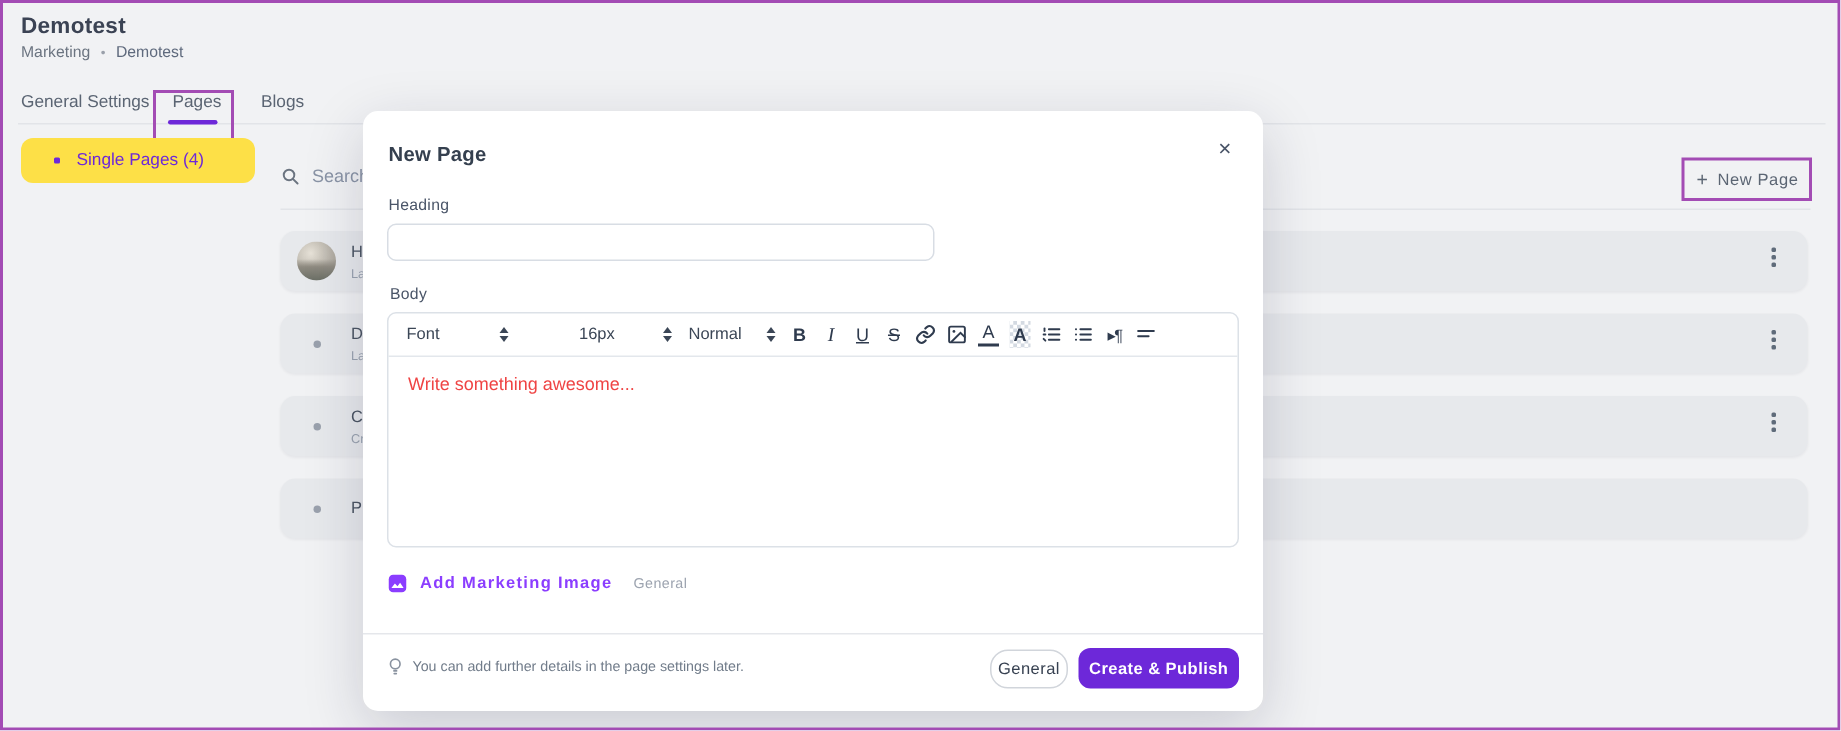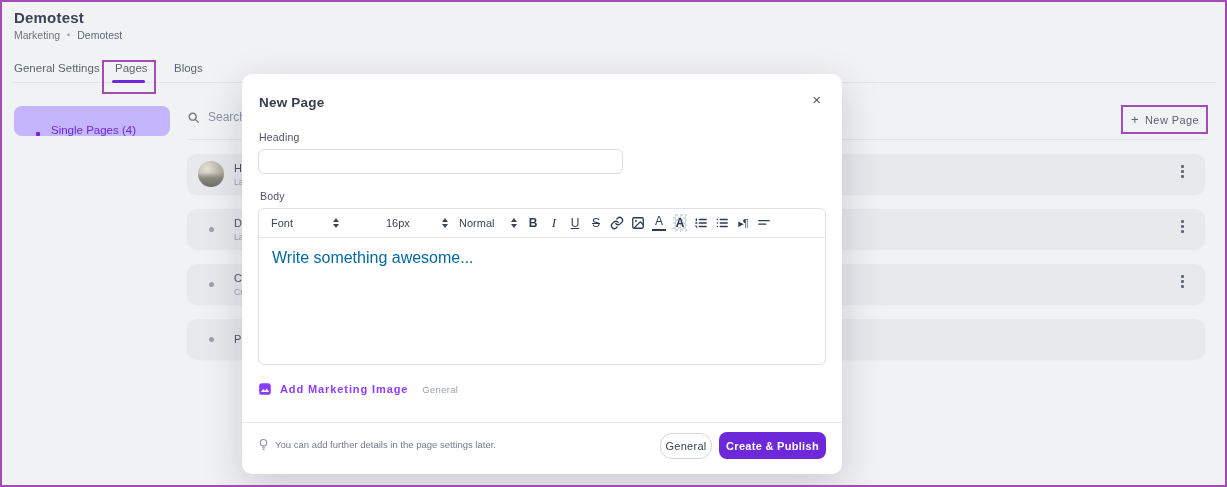--- a/index.html
+++ b/index.html
@@ -16,21 +16,21 @@
   .breadcrumb .crumb-2 { color:#5f6a7d; }
   
   .tab { position:absolute; top:60px; font-size:11.5px; color:#5b6573; cursor:pointer; }
   .tab-1 { left:12px; } .tab-2 { left:113px; } .tab-3 { left:172px; }
   .tabs-divider { position:absolute; left:10px; top:80px; width:1205px; height:1px; background:#e2e4e8; }
   .tab-underline { position:absolute; left:110px; top:78px; width:33px; height:3px; background:#6d28d9; border-radius:2px; }
   .annotation { position:absolute; border:2px solid #a34cb4; background:transparent; pointer-events:none; }
   .annotation-pages { left:100px; top:58px; width:54px; height:34px; }
   .annotation-newpage { left:1119px; top:103px; width:87px; height:29px; }
   
-  .filter-chip { position:absolute; left:12px; top:104px; width:156px; height:30px; background:#c4b5fd; border-radius:8px; display:flex; align-items:flex-end; cursor:pointer; }
+  .filter-chip { position:absolute; left:12px; top:90px; width:156px; height:30px; background:#fde047; border-radius:8px; display:flex; align-items:center; cursor:pointer; }
   .filter-chip .chip-dot { width:4px; height:4px; border-radius:1px; background:#6d28d9; margin-left:22px; }
   .filter-chip .chip-label { margin-left:11px; font-size:11.5px; color:#6d28d9; }
   
   .search-wrap { position:absolute; left:185px; top:108px; display:flex; align-items:center; gap:8px; }
   .search-wrap svg { display:block; }
   .search-text { font-size:12px; color:#8a94a6; }
   .list-header-divider { position:absolute; left:185px; top:137px; width:1020px; height:1px; background:#e2e4e8; }
   .new-page-btn { position:absolute; left:1121px; top:104px; width:84px; height:27px; display:flex; align-items:center; justify-content:center; gap:6px; font-size:11px; color:#5b6573; cursor:pointer; letter-spacing:.4px; }
   .new-page-btn .plus { font-size:13px; color:#5b6573; }
   
@@ -69,21 +69,21 @@
   .tb-icon { display:flex; align-items:center; justify-content:center; min-width:14px; height:18px; cursor:pointer; color:#2f3b4e; font-size:12px; }
   .tb-icon svg { display:block; }
   .icon-bold { font-weight:700; }
   .icon-italic { font-style:italic; font-family:"Liberation Serif",serif; font-size:13px; }
   .icon-underline { text-decoration:underline; }
   .icon-strike { text-decoration:line-through; }
   .icon-textcolor { border-bottom:2px solid #2f3b4e; line-height:1.1; height:16px; }
   .icon-highlight { font-weight:600; padding:0 2px;
     background: repeating-conic-gradient(#d4dae2 0% 25%, #ffffff 0% 50%) 0 0 / 5px 5px; }
   .icon-direction { font-size:11px; letter-spacing:-1px; }
-  .editor-placeholder { position:absolute; left:13px; top:40px; font-size:16px; color:#0369a1; }
+  .editor-placeholder { position:absolute; left:13px; top:40px; font-size:12px; color:#ef4444; }
   .featured-row { position:absolute; left:16px; top:308px; display:flex; align-items:center; gap:8px; cursor:pointer; }
   .featured-label { font-size:11px; font-weight:600; color:#8b3dff; letter-spacing:.9px; }
   .featured-optional { font-size:9.5px; color:#9ca3af; margin-left:6px; letter-spacing:.3px; }
   .modal-footer-divider { position:absolute; left:0; top:348px; width:600px; height:1px; background:#e5e7eb; }
   .footer-hint { position:absolute; left:16px; top:364px; display:flex; align-items:center; gap:6px; }
   .footer-hint-text { font-size:9.5px; color:#717c8a; }
   .btn-cancel { position:absolute; left:418px; top:359px; width:52px; height:26px; background:#fff; border:1px solid #d1d5db; border-radius:12px; font-size:11px; color:#374151; display:flex; align-items:center; justify-content:center; cursor:pointer; letter-spacing:.3px; }
   .btn-submit { position:absolute; left:477px; top:358px; width:107px; height:27px; background:#6d28d9; border:none; border-radius:8px; font-size:11px; font-weight:700; color:#fff; display:flex; align-items:center; justify-content:center; cursor:pointer; letter-spacing:.3px; }
 </style>
 </head>

